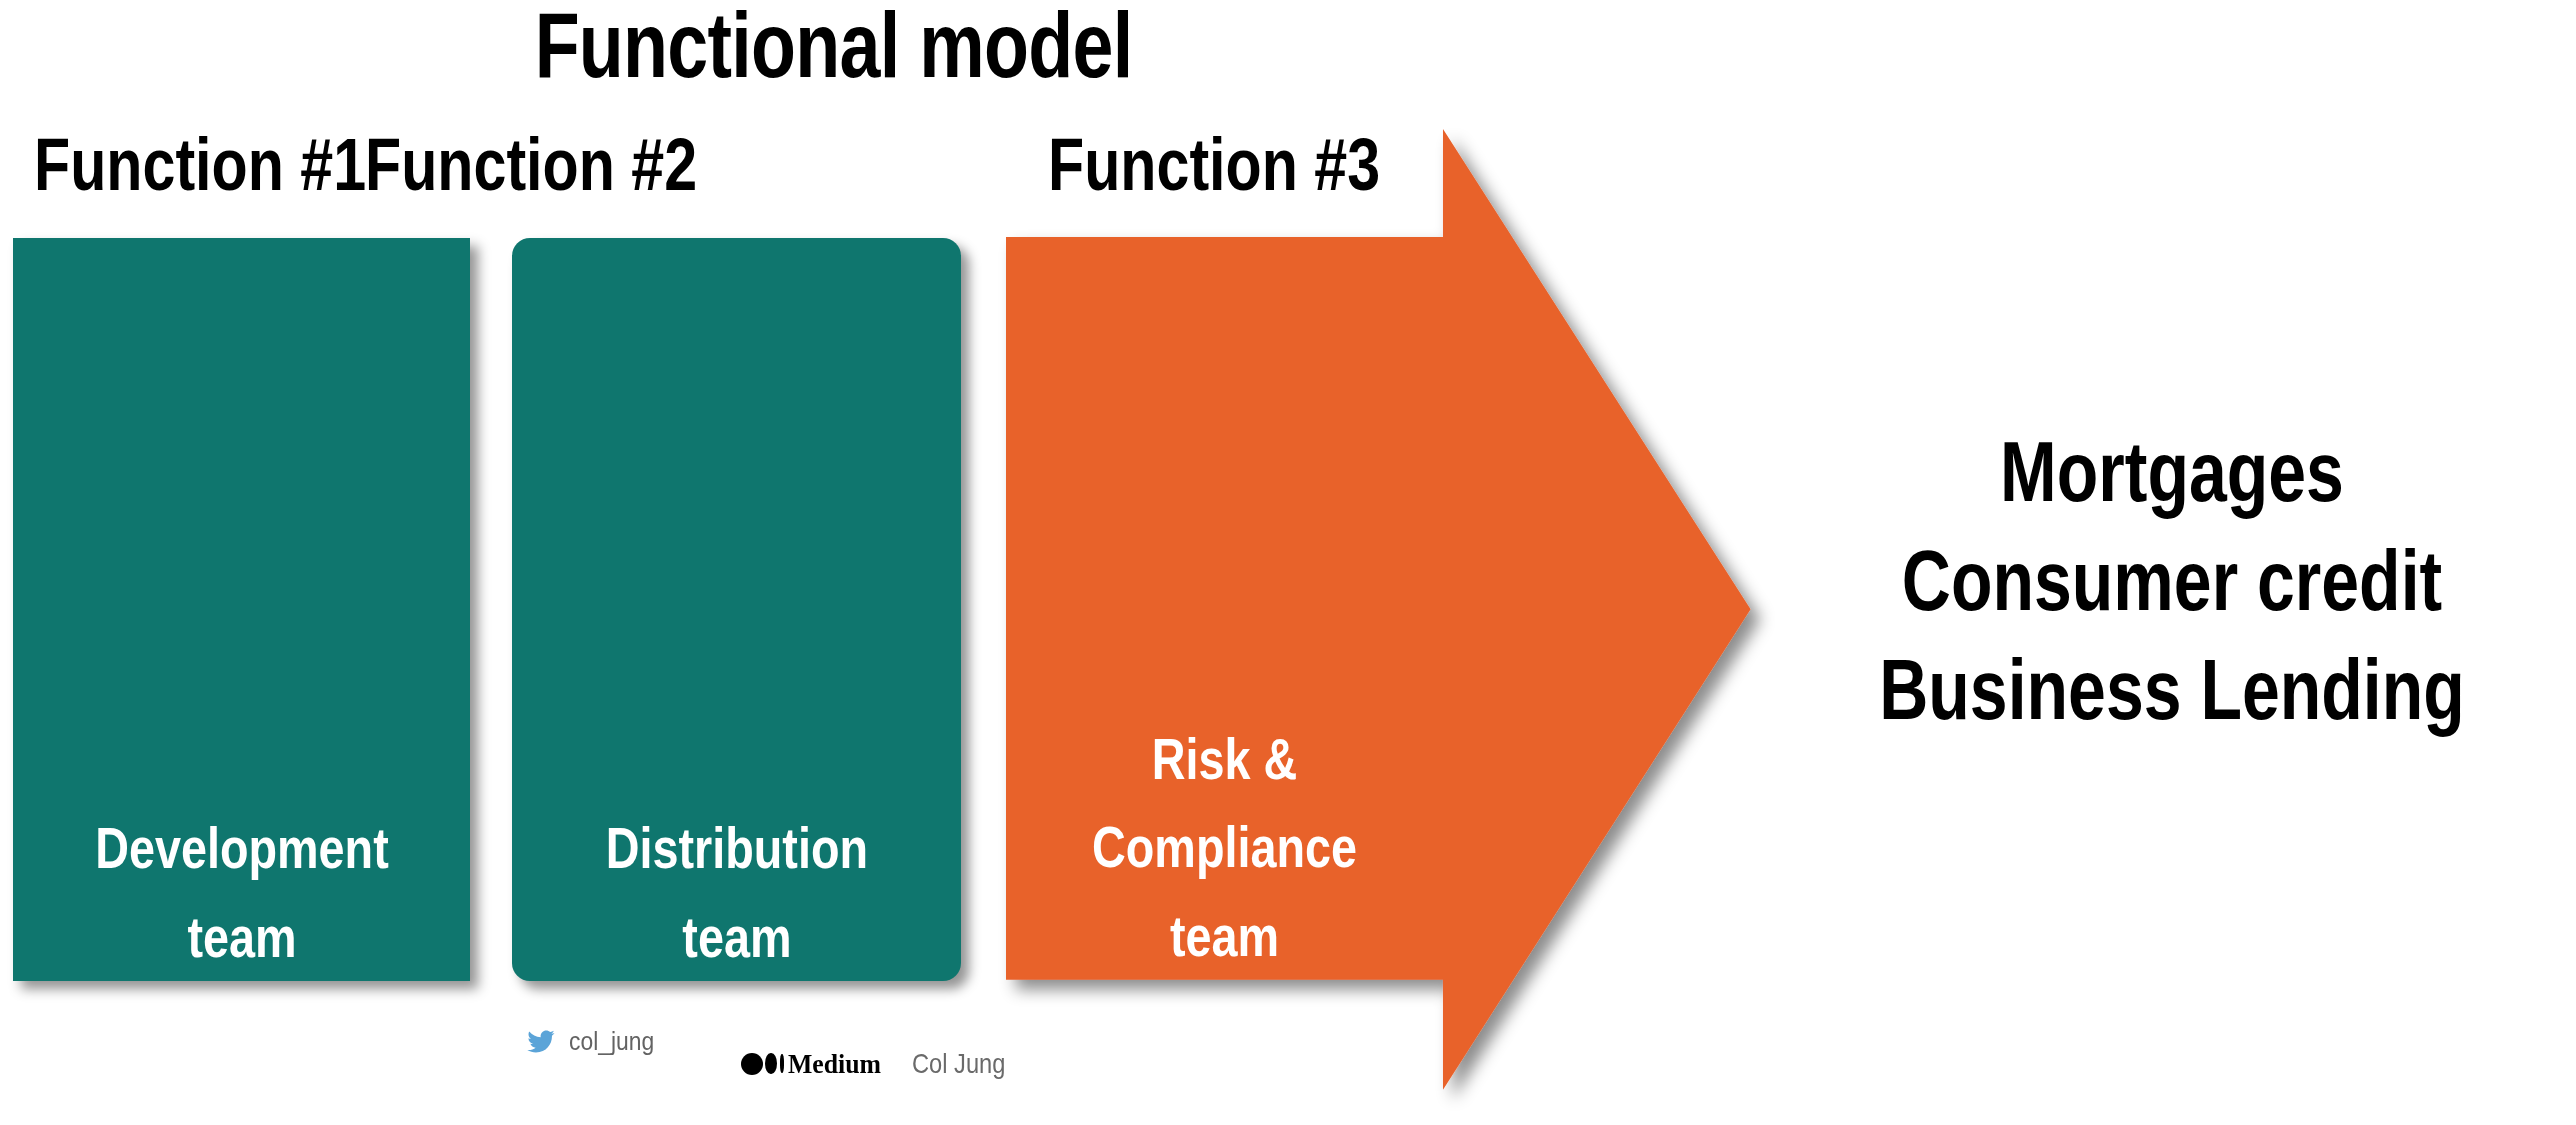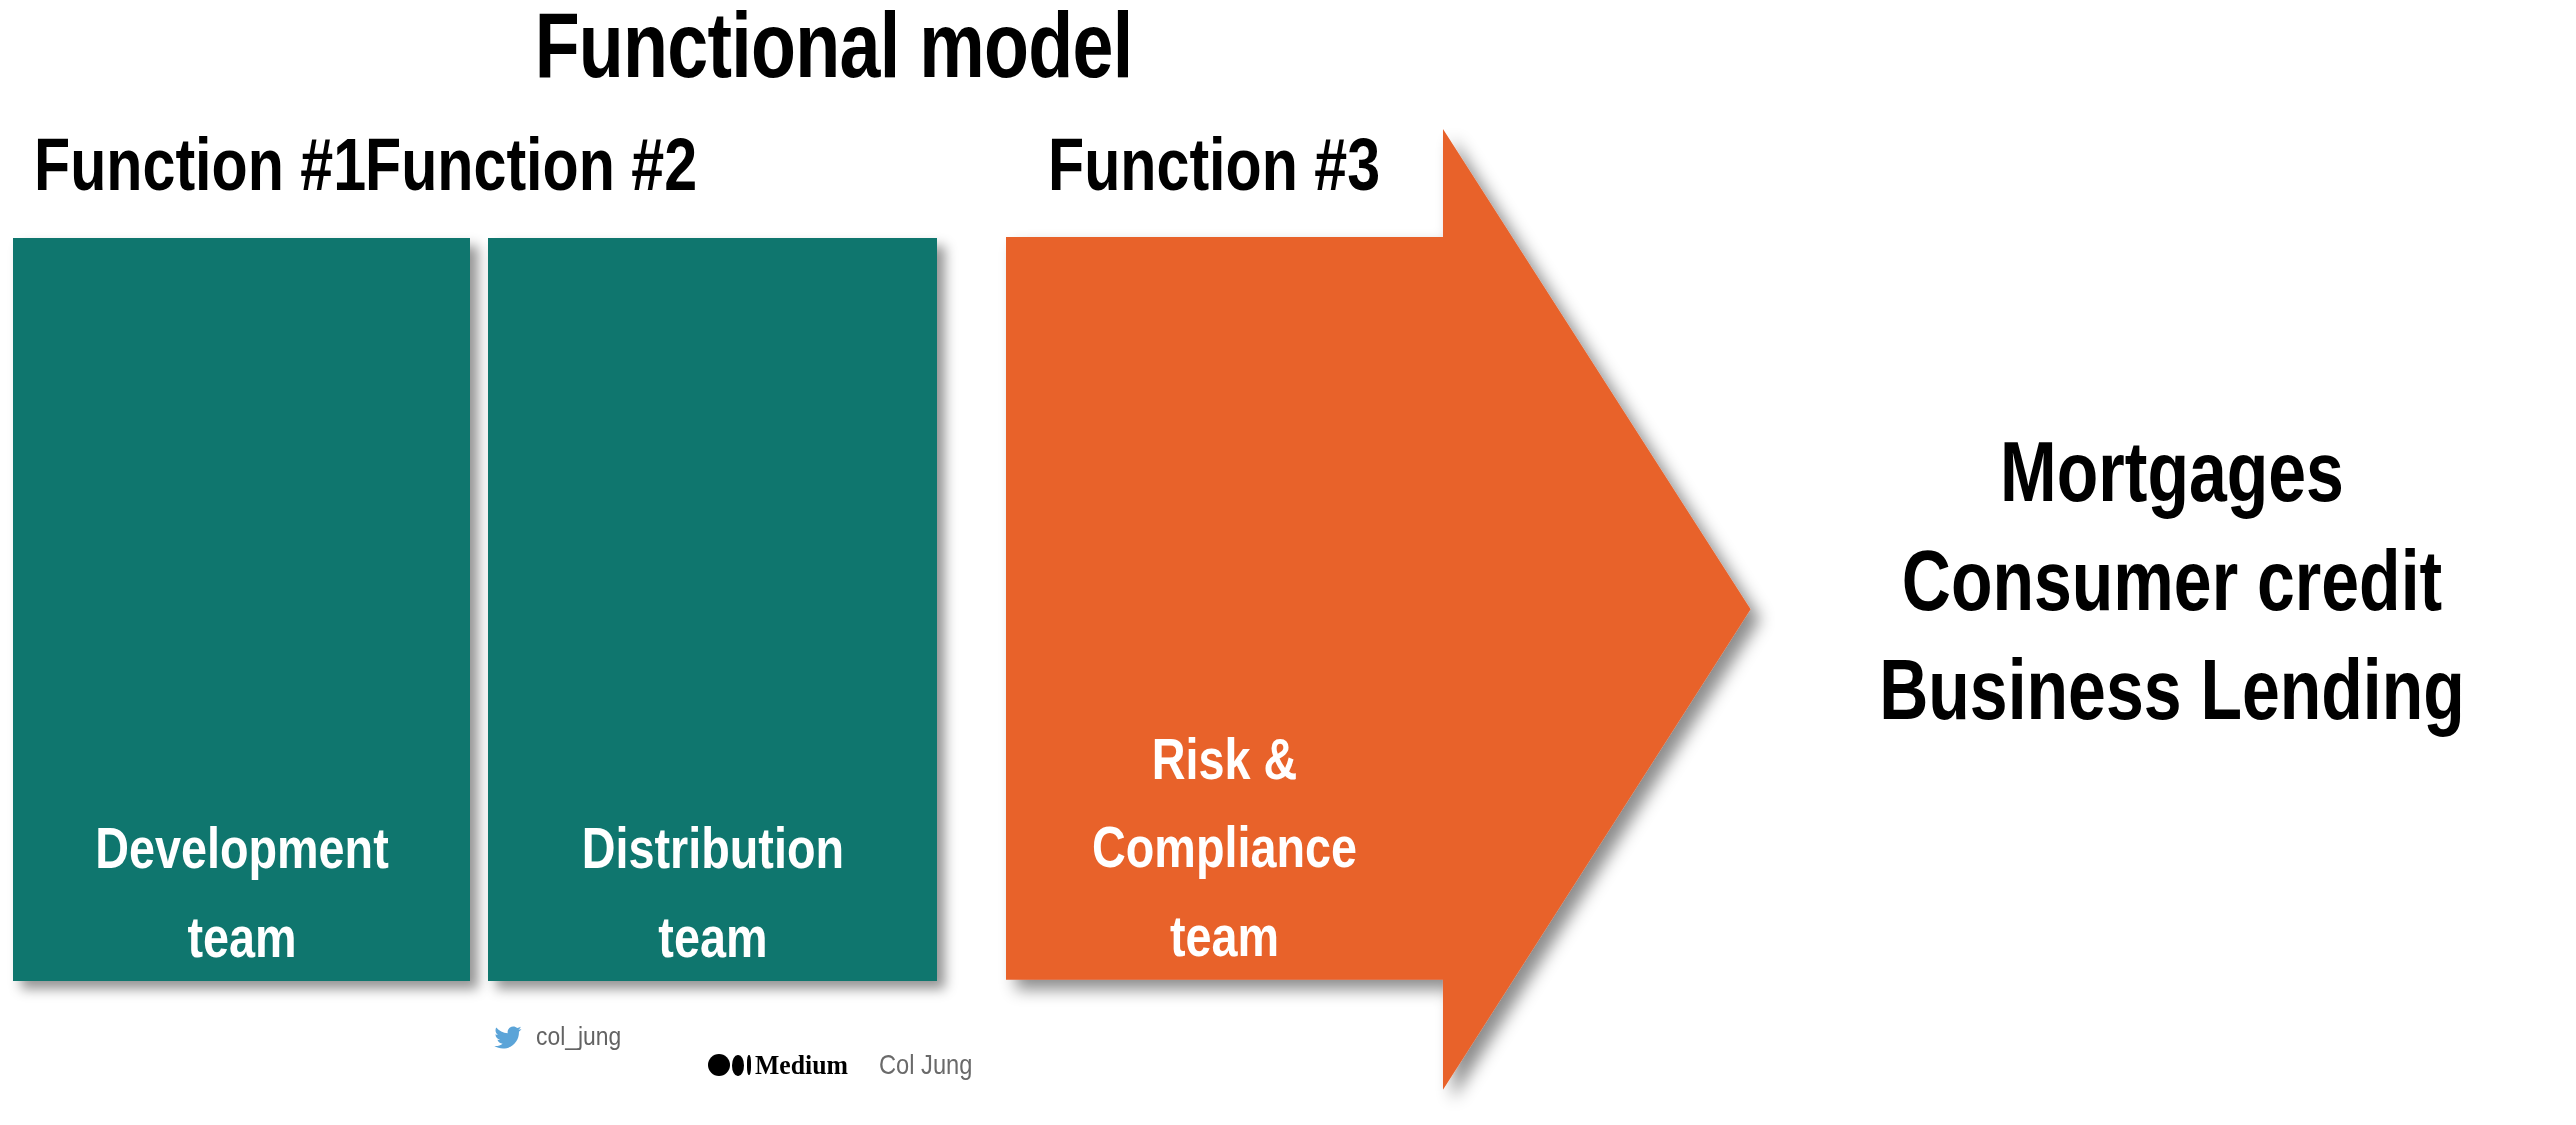--- a/index.html
+++ b/index.html
@@ -56,21 +56,21 @@
     position: absolute;
     top: 238px;
     height: 743px;
     background: #0f766e;
     box-shadow: 8px 8px 11.5px rgba(0,0,0,0.42);
     display: flex;
     align-items: flex-end;
     justify-content: center;
   }
   #fn-box-1 { left: 13.3px;   width: 457px; }
-  #fn-box-2 { left: 488px;  width: 449px; }
+  #fn-box-2 { left: 512px;  width: 449px; border-radius: 18px; }
 
   .fn-box-text {
     font-size: 57px;
     font-weight: bold;
     color: #ffffff;
     text-align: center;
     transform: scaleX(0.82);
     line-height: 1.55;
     white-space: pre-line;
   }
@@ -114,23 +114,24 @@
     color: #000000;
     transform: scaleX(0.80);
     transform-origin: center top;
     line-height: 1.28;
   }
   .outcome-line { white-space: nowrap; }
 
   
   #watermark {
     position: absolute;
-    left: 491px;
+    left: 524px;
     top: 1021px;
     display: flex;
+    align-items: center;
     height: 41px;
   }
   #twitter-icon {
     width: 34px;
     height: 34px;
     display: block;
   }
   #twitter-handle {
     margin-left: 10.6px;
     font-size: 26.6px;

